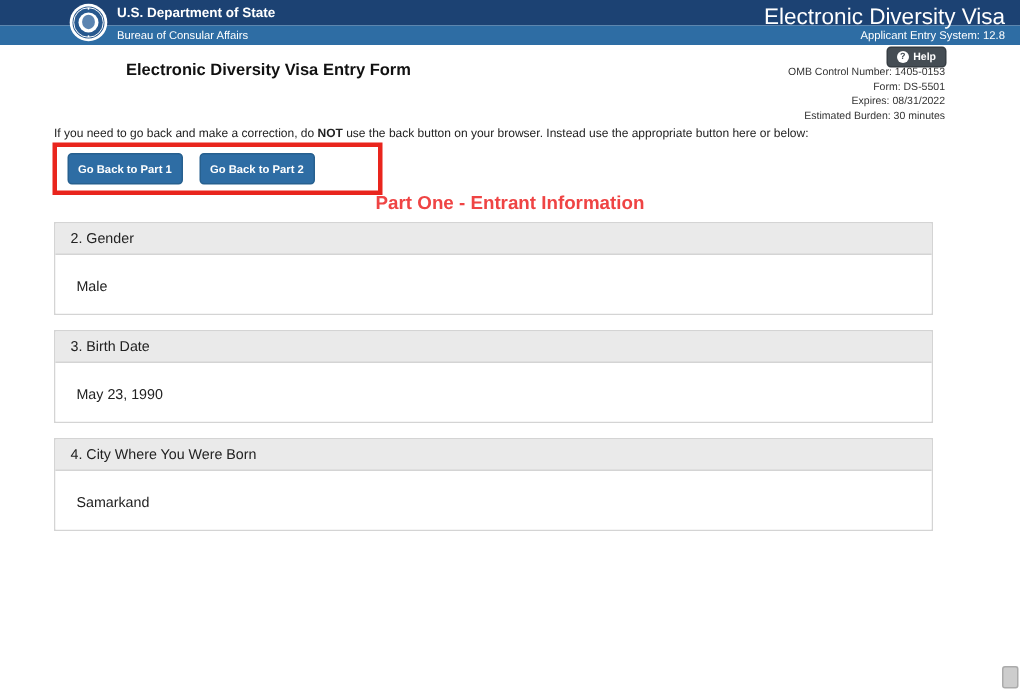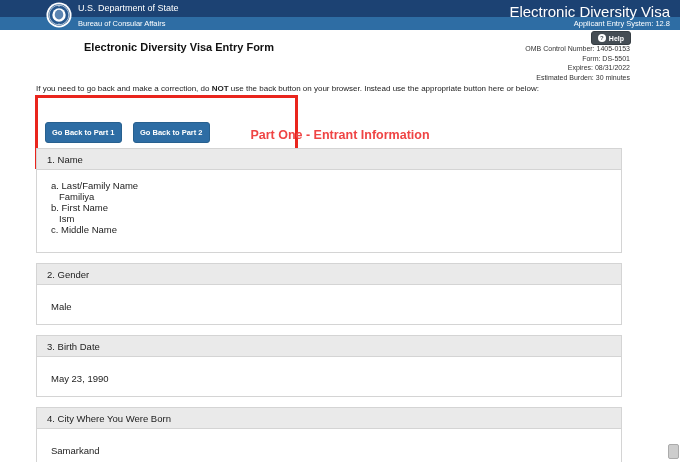--- a/index.html
+++ b/index.html
@@ -20,21 +20,21 @@
   .header-bottom {
     position: absolute; top: 17px; left: 0; right: 0; height: 13px;
     background: #2e6da4;
   }
   .seal {
     position: absolute; left: 46px; top: 2px; width: 26px; height: 26px;
     z-index: 3;
   }
   .agency {
     position: absolute; left: 78px; top: 3px; z-index: 2;
-    color: #fff; font-size: 9px; font-weight: normal;
+    color: #fff; font-size: 9px; font-weight: bold;
   }
   .bureau {
     position: absolute; left: 78px; top: 19px; z-index: 2;
     color: #fff; font-size: 7.5px;
   }
   .app-title {
     position: absolute; right: 10px; top: 3px; z-index: 2;
     color: #fff; font-size: 15px; font-weight: normal;
   }
   .app-version {
@@ -70,23 +70,23 @@
 
   
   .notice {
     position: absolute; left: 36px; top: 84px; width: 580px;
     font-size: 8px; color: #222;
   }
 
   
   .redbox {
     position: absolute; left: 35px; top: 95px;
-    width: 263px;
+    width: 220px;
     border: 3px solid #e9251d;
-    padding: 23px 7px;
+    padding: 4px 7px;
   }
   .go-btn {
     display: inline-block;
     background: #2e6da4; border: 1px solid #27608f; border-radius: 3px;
     color: #fff; font-size: 7.5px; font-weight: bold;
     font-family: "Liberation Sans", sans-serif;
     padding: 5px 6px; margin-right: 7px;
     cursor: pointer;
   }
 
@@ -155,31 +155,20 @@
 
 <div class="redbox">
   <button class="go-btn">Go Back to Part 1</button>
   <button class="go-btn">Go Back to Part 2</button>
 </div>
 
 <div class="part-heading">Part One - Entrant Information</div>
 
 <div class="sections">
 
-  <div class="section">
-    <div class="sec-header">1. Name</div>
-    <div class="sec-body name-body">
-      <div class="row-label">a. Last/Family Name</div>
-      <div class="row-value">Familiya</div>
-      <div class="row-label">b. First Name</div>
-      <div class="row-value">Ism</div>
-      <div class="row-label">c. Middle Name</div>
-      <div class="row-value"></div>
-    </div>
-  </div>
 
   <div class="section">
     <div class="sec-header">2. Gender</div>
     <div class="sec-body value-body">Male</div>
   </div>
 
   <div class="section">
     <div class="sec-header">3. Birth Date</div>
     <div class="sec-body value-body">May 23, 1990</div>
   </div>

